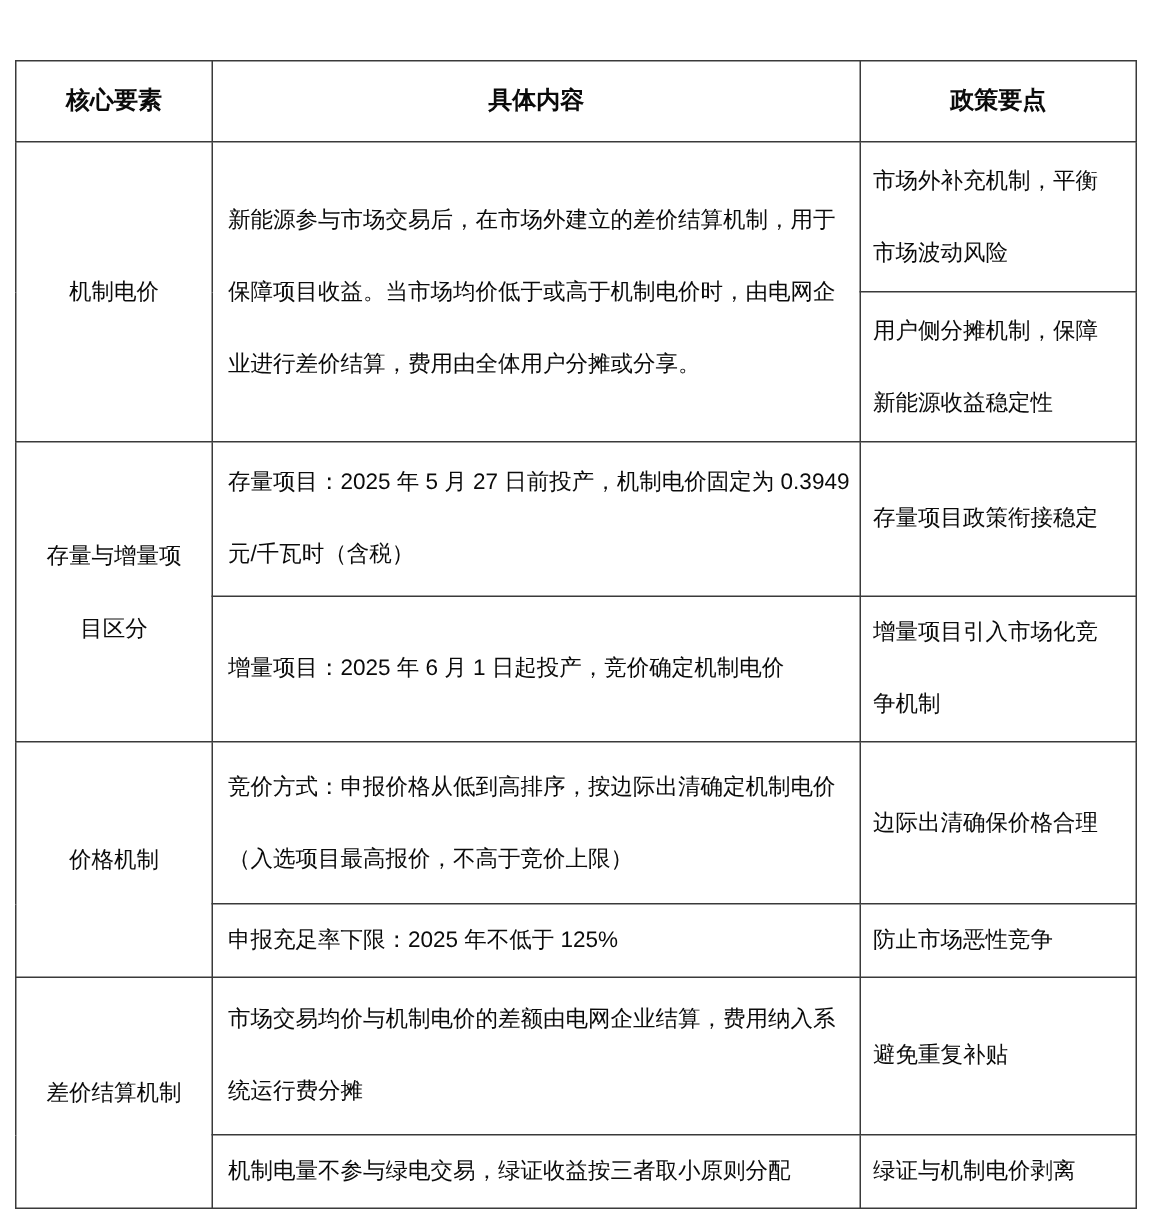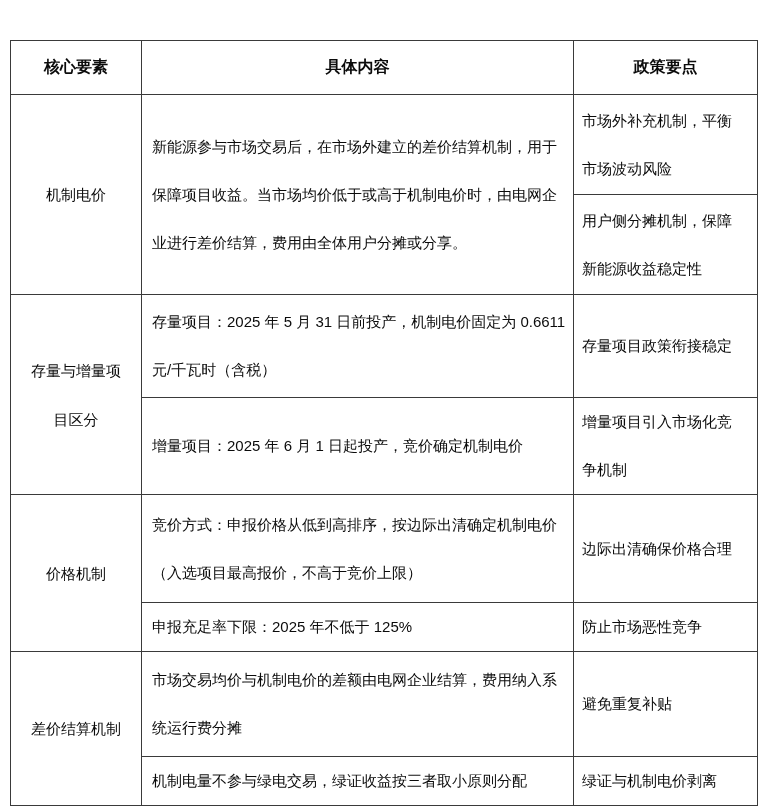--- a/index.html
+++ b/index.html
@@ -102,21 +102,21 @@
         <td class="c1" rowspan="2">机制电价</td>
         <td class="c2" rowspan="2">新能源参与市场交易后，在市场外建立的差价结算机制，用于保障项目收益。当市场均价低于或高于机制电价时，由电网企业进行差价结算，费用由全体用户分摊或分享。</td>
         <td class="c3 h100">市场外补充机制，平衡市场波动风险</td>
       </tr>
       <tr>
         <td class="c3 h100">用户侧分摊机制，保障新能源收益稳定性</td>
       </tr>
 
       <tr>
         <td class="c1" rowspan="2">存量与增量项目区分</td>
-        <td class="c2 h103">存量项目：2025 年 5 月 31 日前投产，机制电价固定为 0.6611 元/千瓦时（含税）</td>
+        <td class="c2 h103">存量项目：2025 年 5 月 27 日前投产，机制电价固定为 0.3949 元/千瓦时（含税）</td>
         <td class="c3 h103">存量项目政策衔接稳定</td>
       </tr>
       <tr>
         <td class="c2 h97">增量项目：2025 年 6 月 1 日起投产，竞价确定机制电价</td>
         <td class="c3 h97">增量项目引入市场化竞争机制</td>
       </tr>
 
       <tr>
         <td class="c1" rowspan="2">价格机制</td>
         <td class="c2 h108">竞价方式：申报价格从低到高排序，按边际出清确定机制电价（入选项目最高报价，不高于竞价上限）</td>

